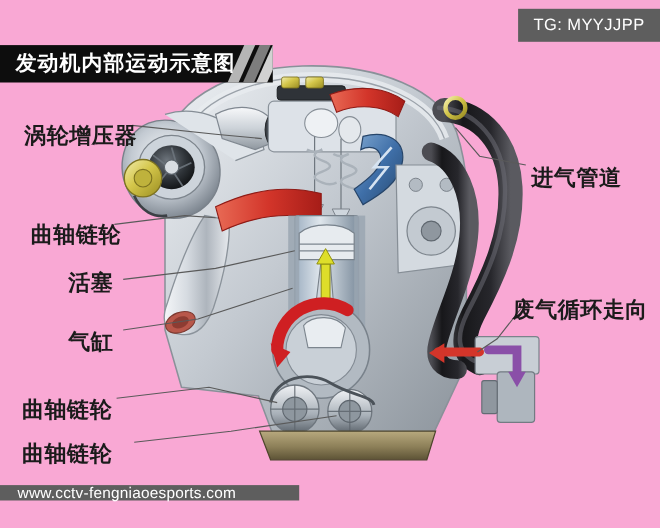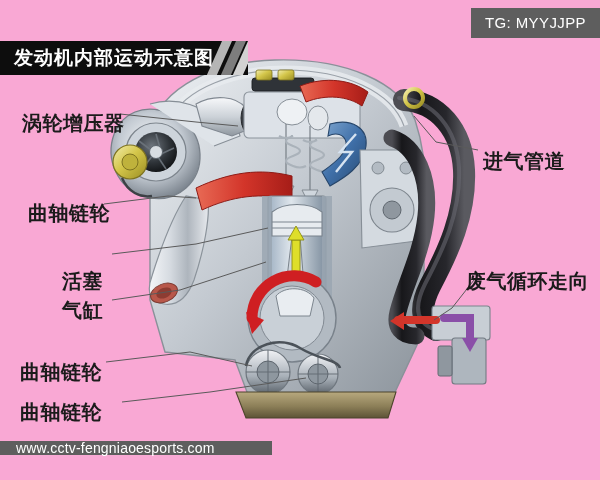--- a/index.html
+++ b/index.html
@@ -331,21 +331,21 @@
 
   <div id="title-banner">
     <div class="slash" style="left:214px;background:#b5b5b5;"></div>
     <div class="slash" style="left:228px;background:#7d7d7d;"></div>
     <div class="slash" style="left:240px;background:#d2d2d2;"></div>
     <div id="title-text">发动机内部运动示意图</div>
   </div>
 
   <div class="label" style="left:22px;  top:110px;">涡轮增压器</div>
   <div class="label" style="left:28px;  top:200px;">曲轴链轮</div>
-  <div class="label" style="left:62px;  top:268px;">活塞</div>
+  <div class="label" style="left:62px;  top:244px;">活塞</div>
   <div class="label" style="left:62px;  top:297px;">气缸</div>
   <div class="label" style="left:20px;  top:359px;">曲轴链轮</div>
   <div class="label" style="left:20px;  top:399px;">曲轴链轮</div>
 
   <div class="label right" style="left:483px; top:148px;">进气管道</div>
   <div class="label right" style="left:466px; top:256px;margin-top:12px;">废气循环走向</div>
 
   <div id="url-bar">
     <div id="url-text">www.cctv-fengniaoesports.com</div>
   </div>

